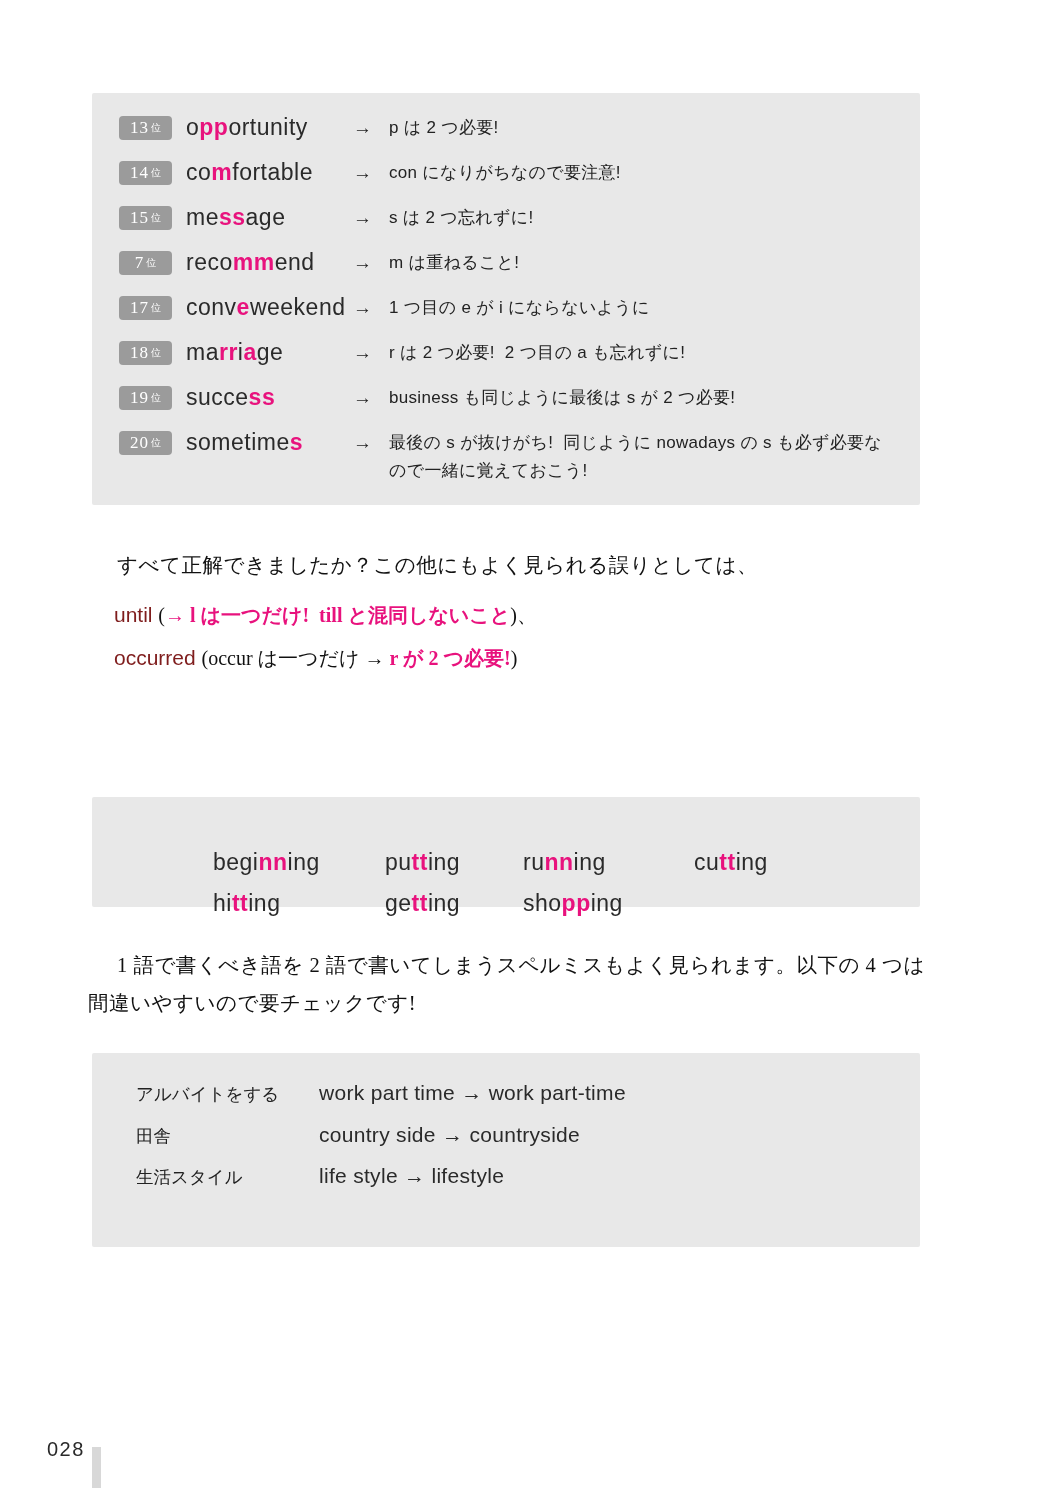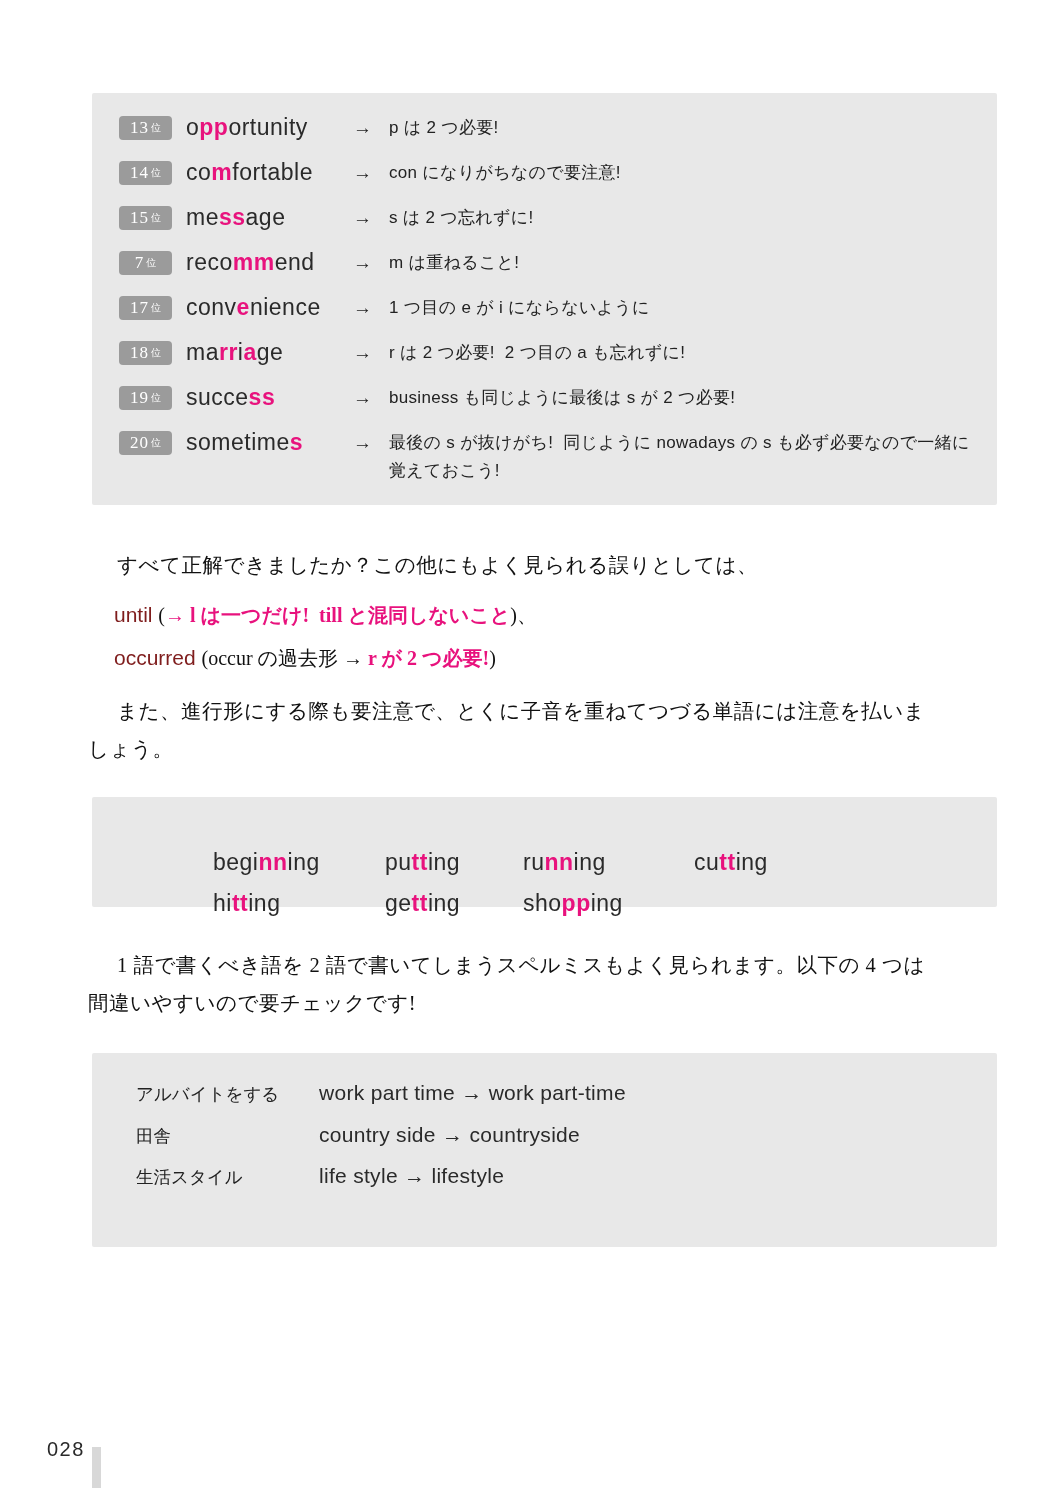--- a/index.html
+++ b/index.html
@@ -2,21 +2,21 @@
 <html><head>
 <meta charset="utf-8">
 <style>
   * { margin:0; padding:0; box-sizing:border-box; }
   html,body { background:#ffffff; }
   .page {
     position:relative; width:1049px; height:1488px;
     background:#ffffff; overflow:hidden; color:#1d1d1d;
     font-family:"Liberation Sans", sans-serif;
   }
-  .graybox { position:absolute; left:92px; width:905px; background:#e8e8e8; border-radius:2px; }
+  .graybox { position:absolute; left:92px; width:828px; background:#e8e8e8; border-radius:2px; }
   #box1 { top:93px;  height:412px; padding:21px 22px 0 27px; }
   #box2 { top:797px; height:110px; padding:21px 20px 0 121px; }
   #box3 { top:1053px; height:194px; padding:26px 20px 0 44px; }
 
   
   .rank-row { display:flex; align-items:flex-start; margin-bottom:17px; }
   .rank-badge {
     width:53px; height:24px; margin-top:2px; flex:none;
     background:#9b9b9b; border-radius:4px; color:#ffffff;
     display:flex; align-items:center; justify-content:center;
@@ -107,21 +107,21 @@
           </div>
           <span class="rank-word"><span>reco</span><span class="pk">mm</span><span>end</span></span>
           <span class="rank-arrow">→</span>
           <span class="rank-note">m は重ねること!</span>
         </div>
         <div class="rank-row">
           <div class="rank-badge">
             <span class="b-num">17</span>
             <span class="b-suf">位</span>
           </div>
-          <span class="rank-word"><span>conv</span><span class="pk">e</span><span>nience</span></span>
+          <span class="rank-word"><span>conv</span><span class="pk">e</span><span>weekend</span></span>
           <span class="rank-arrow">→</span>
           <span class="rank-note">1 つ目の e が i にならないように</span>
         </div>
         <div class="rank-row">
           <div class="rank-badge">
             <span class="b-num">18</span>
             <span class="b-suf">位</span>
           </div>
           <span class="rank-word"><span>ma</span><span class="pk">rr</span><span>i</span><span class="pk">a</span><span>ge</span></span>
           <span class="rank-arrow">→</span>
@@ -145,23 +145,22 @@
           <span class="rank-arrow">→</span>
           <span class="rank-note">最後の s が抜けがち!  同じように nowadays の s も必ず必要なので一緒に覚えておこう!</span>
         </div>
       </div>
   </div>
 
   <p class="para" id="para1">すべて正解できましたか？この他にもよく見られる誤りとしては、</p>
 
   <p class="defline" id="until-line"><span class="seg-en">until </span><span class="seg-jp">(</span><span class="seg-pink">→ l は一つだけ!  till と混同しないこと</span><span class="seg-jp">)、</span></p>
 
-  <p class="defline" id="occurred-line"><span class="seg-en">occurred </span><span class="seg-jp">(occur の過去形 → </span><span class="seg-pink">r が 2 つ必要!</span><span class="seg-jp">)</span></p>
+  <p class="defline" id="occurred-line"><span class="seg-en">occurred </span><span class="seg-jp">(occur は一つだけ → </span><span class="seg-pink">r が 2 つ必要!</span><span class="seg-jp">)</span></p>
 
-  <p class="para" id="para2">また、進行形にする際も要注意で、とくに子音を重ねてつづる単語には注意を払いましょう。</p>
 
   <div class="graybox" id="box2">
     <div class="ing-grid">
         <span class="ing-word"><span>begi</span><span class="pk">nn</span><span>ing</span></span>
         <span class="ing-word"><span>pu</span><span class="pk">tt</span><span>ing</span></span>
         <span class="ing-word"><span>ru</span><span class="pk">nn</span><span>ing</span></span>
         <span class="ing-word"><span>cu</span><span class="pk">tt</span><span>ing</span></span>
         <span class="ing-word"><span>hi</span><span class="pk">tt</span><span>ing</span></span>
         <span class="ing-word"><span>ge</span><span class="pk">tt</span><span>ing</span></span>
         <span class="ing-word"><span>sho</span><span class="pk">pp</span><span>ing</span></span>

